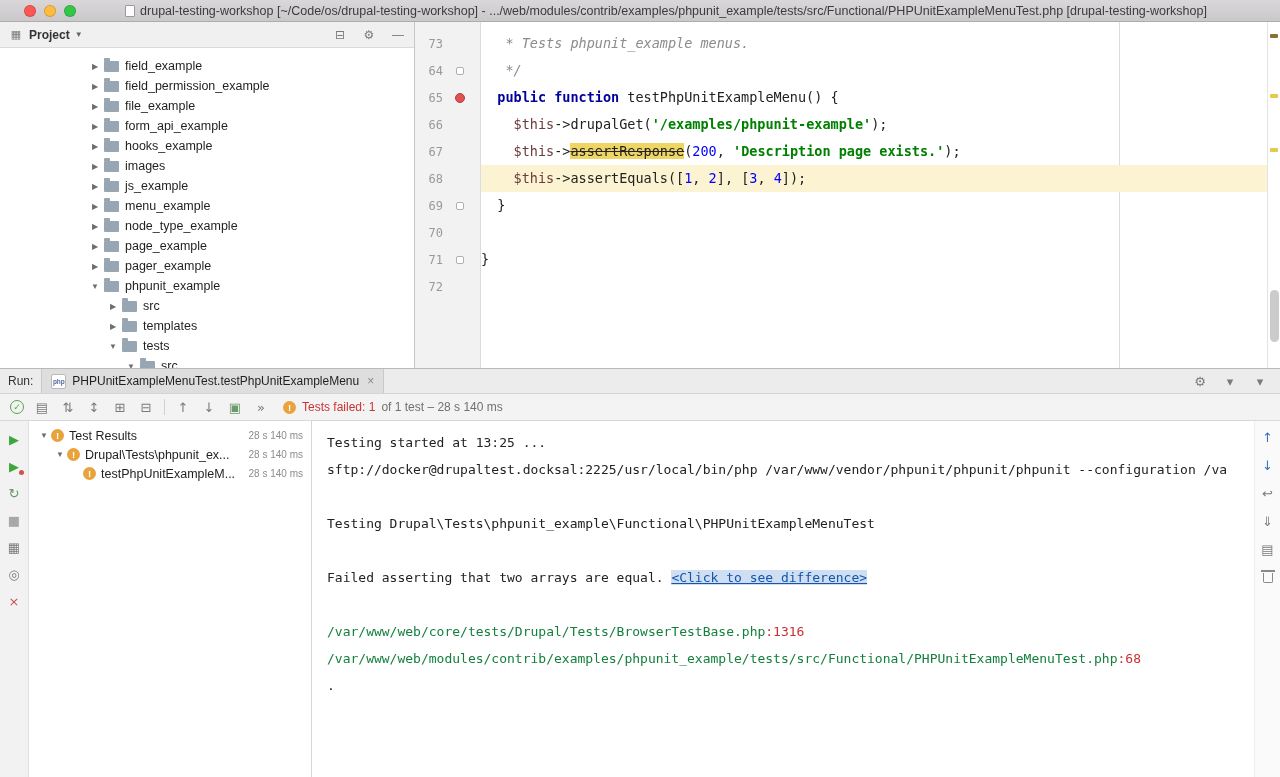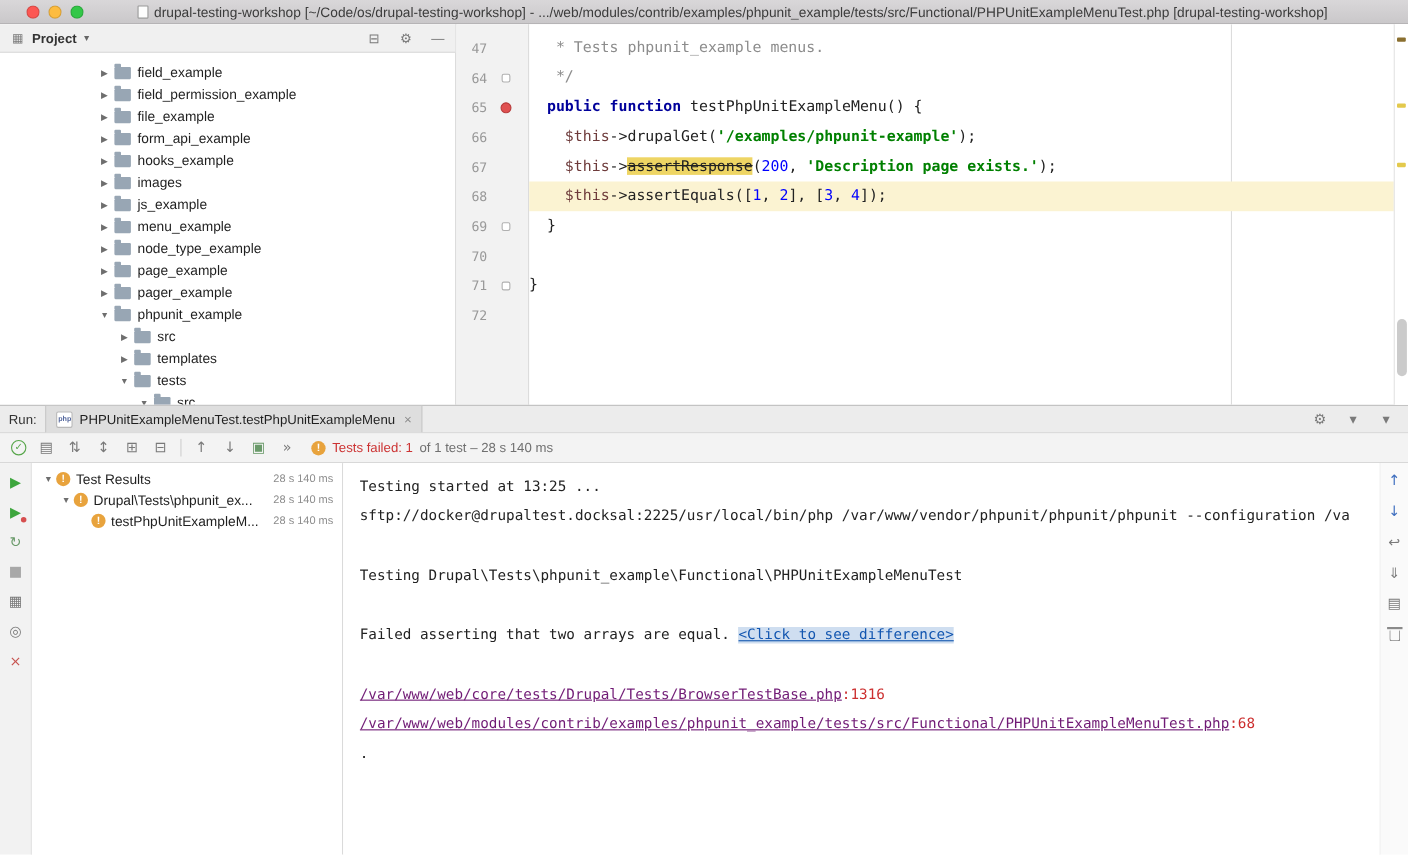--- a/index.html
+++ b/index.html
@@ -34,21 +34,21 @@
   .gutter{width:66px;flex:0 0 66px;background:#f2f2f2;border-right:1px solid #dcdcdc;padding-top:8px}
   .gutter-row{height:27px;display:flex;align-items:center}
   .lnumb{width:28px;text-align:right;font:12px "DejaVu Sans Mono",monospace;color:#999}
   .gicon{width:34px;display:flex;align-items:center;justify-content:center}
   .fold{width:8px;height:8px;border:1px solid #b0b0b0;background:#fff;border-radius:2px}
   .faildot{width:10px;height:10px;border-radius:50%;background:#e05151;border:1px solid #b73c3c}
   .code{flex:1;position:relative;padding-top:8px;font:13.5px/27px "DejaVu Sans Mono",monospace;overflow:hidden}
   .code-row{height:27px;white-space:pre;position:relative;z-index:1}
   .code-row.hl{background:#fbf3d2}
   .guide{position:absolute;top:0;bottom:0;left:638px;border-left:1px solid #dcdcdc;z-index:0}
-  .tok-cmt{color:#8c8c8c;}
+  .tok-cmt{color:#8c8c8c;font-style:italic}
   .tok-kw{color:#00009b;font-weight:bold}
   .tok-str{color:#008000;font-weight:bold}
   .tok-num{color:#0000ff}
   .tok-var{color:#6e3b3b}
   .tok-dep{text-decoration:line-through;background:#eed564}
   .stripe{position:absolute;right:0;top:0;bottom:0;width:13px;background:#fff;border-left:1px solid #e3e3e3;z-index:2}
   .mark{position:absolute;left:2px;width:8px;height:4px;border-radius:1px}
   .m1{top:12px;background:#8a6f2f}.m2{top:72px;background:#e3c94c}.m3{top:126px;background:#e3c94c}
   .thumb{position:absolute;left:2px;width:9px;top:268px;height:52px;border-radius:5px;background:#cbcbcb}
 
@@ -73,21 +73,21 @@
   .run-body{flex:1;display:flex;min-height:0}
   .run-strip{width:29px;flex:0 0 29px;background:#f2f2f2;border-right:1px solid #e0e0e0;display:flex;flex-direction:column;align-items:center;padding-top:10px;gap:11px}
   .dot{position:absolute;right:-2px;bottom:-1px;width:5px;height:5px;border-radius:50%;background:#d64f4f}
   .run-tree{width:283px;flex:0 0 283px;border-right:1px solid #d6d6d6;background:#fff;padding-top:5px;overflow:hidden}
   .tt-row{height:19px;display:flex;align-items:center;font-size:12.5px;white-space:nowrap;overflow:hidden}
   .tt-label{overflow:hidden;text-overflow:ellipsis;margin-left:5px;color:#1f1f1f}
   .tt-time{margin-left:auto;padding-right:8px;color:#8c8c8c;font-size:10px;flex:0 0 auto}
   .run-console{flex:1;position:relative;background:#fff;font:13px/27px "DejaVu Sans Mono",monospace;padding:8px 0 0 15px;overflow:hidden}
   .con-row{height:27px;white-space:pre;overflow:hidden}
   .seg-diff{color:#1256b0;background:#cfdef0;text-decoration:underline}
-  .seg-flink{color:#701a75;text-decoration:underline}
+  .seg-flink{color:#15803d;}
   .seg-lnum{color:#cc2f2f}
   .con-icons{width:26px;flex:0 0 26px;background:#fafafa;border-left:1px solid #ededed;display:flex;flex-direction:column;align-items:center;padding-top:8px;gap:12px}
   .trash{width:10px;height:10px;border:1px solid #8a8a8a;border-top:none;border-radius:0 0 2px 2px;position:relative;margin-top:4px}
   .trash::before{content:"";position:absolute;top:-3px;left:-3px;right:-3px;height:2px;background:#8a8a8a}
 </style>
 </head>
 <body>
 
 <div class="titlebar">
   <div class="lights">
@@ -193,21 +193,21 @@
           <span class="chev">▼</span>
           <span class="folder"></span>
           <span class="tree-label">src</span>
         </div>
       </div>
   </div>
 
   <div class="editor">
     <div class="gutter">
         <div class="gutter-row">
-          <span class="lnumb">47</span>
+          <span class="lnumb">73</span>
           <span class="gicon"></span>
         </div>
         <div class="gutter-row">
           <span class="lnumb">64</span>
           <span class="gicon">
             <span class="fold"></span>
           </span>
         </div>
         <div class="gutter-row">
           <span class="lnumb">65</span>

